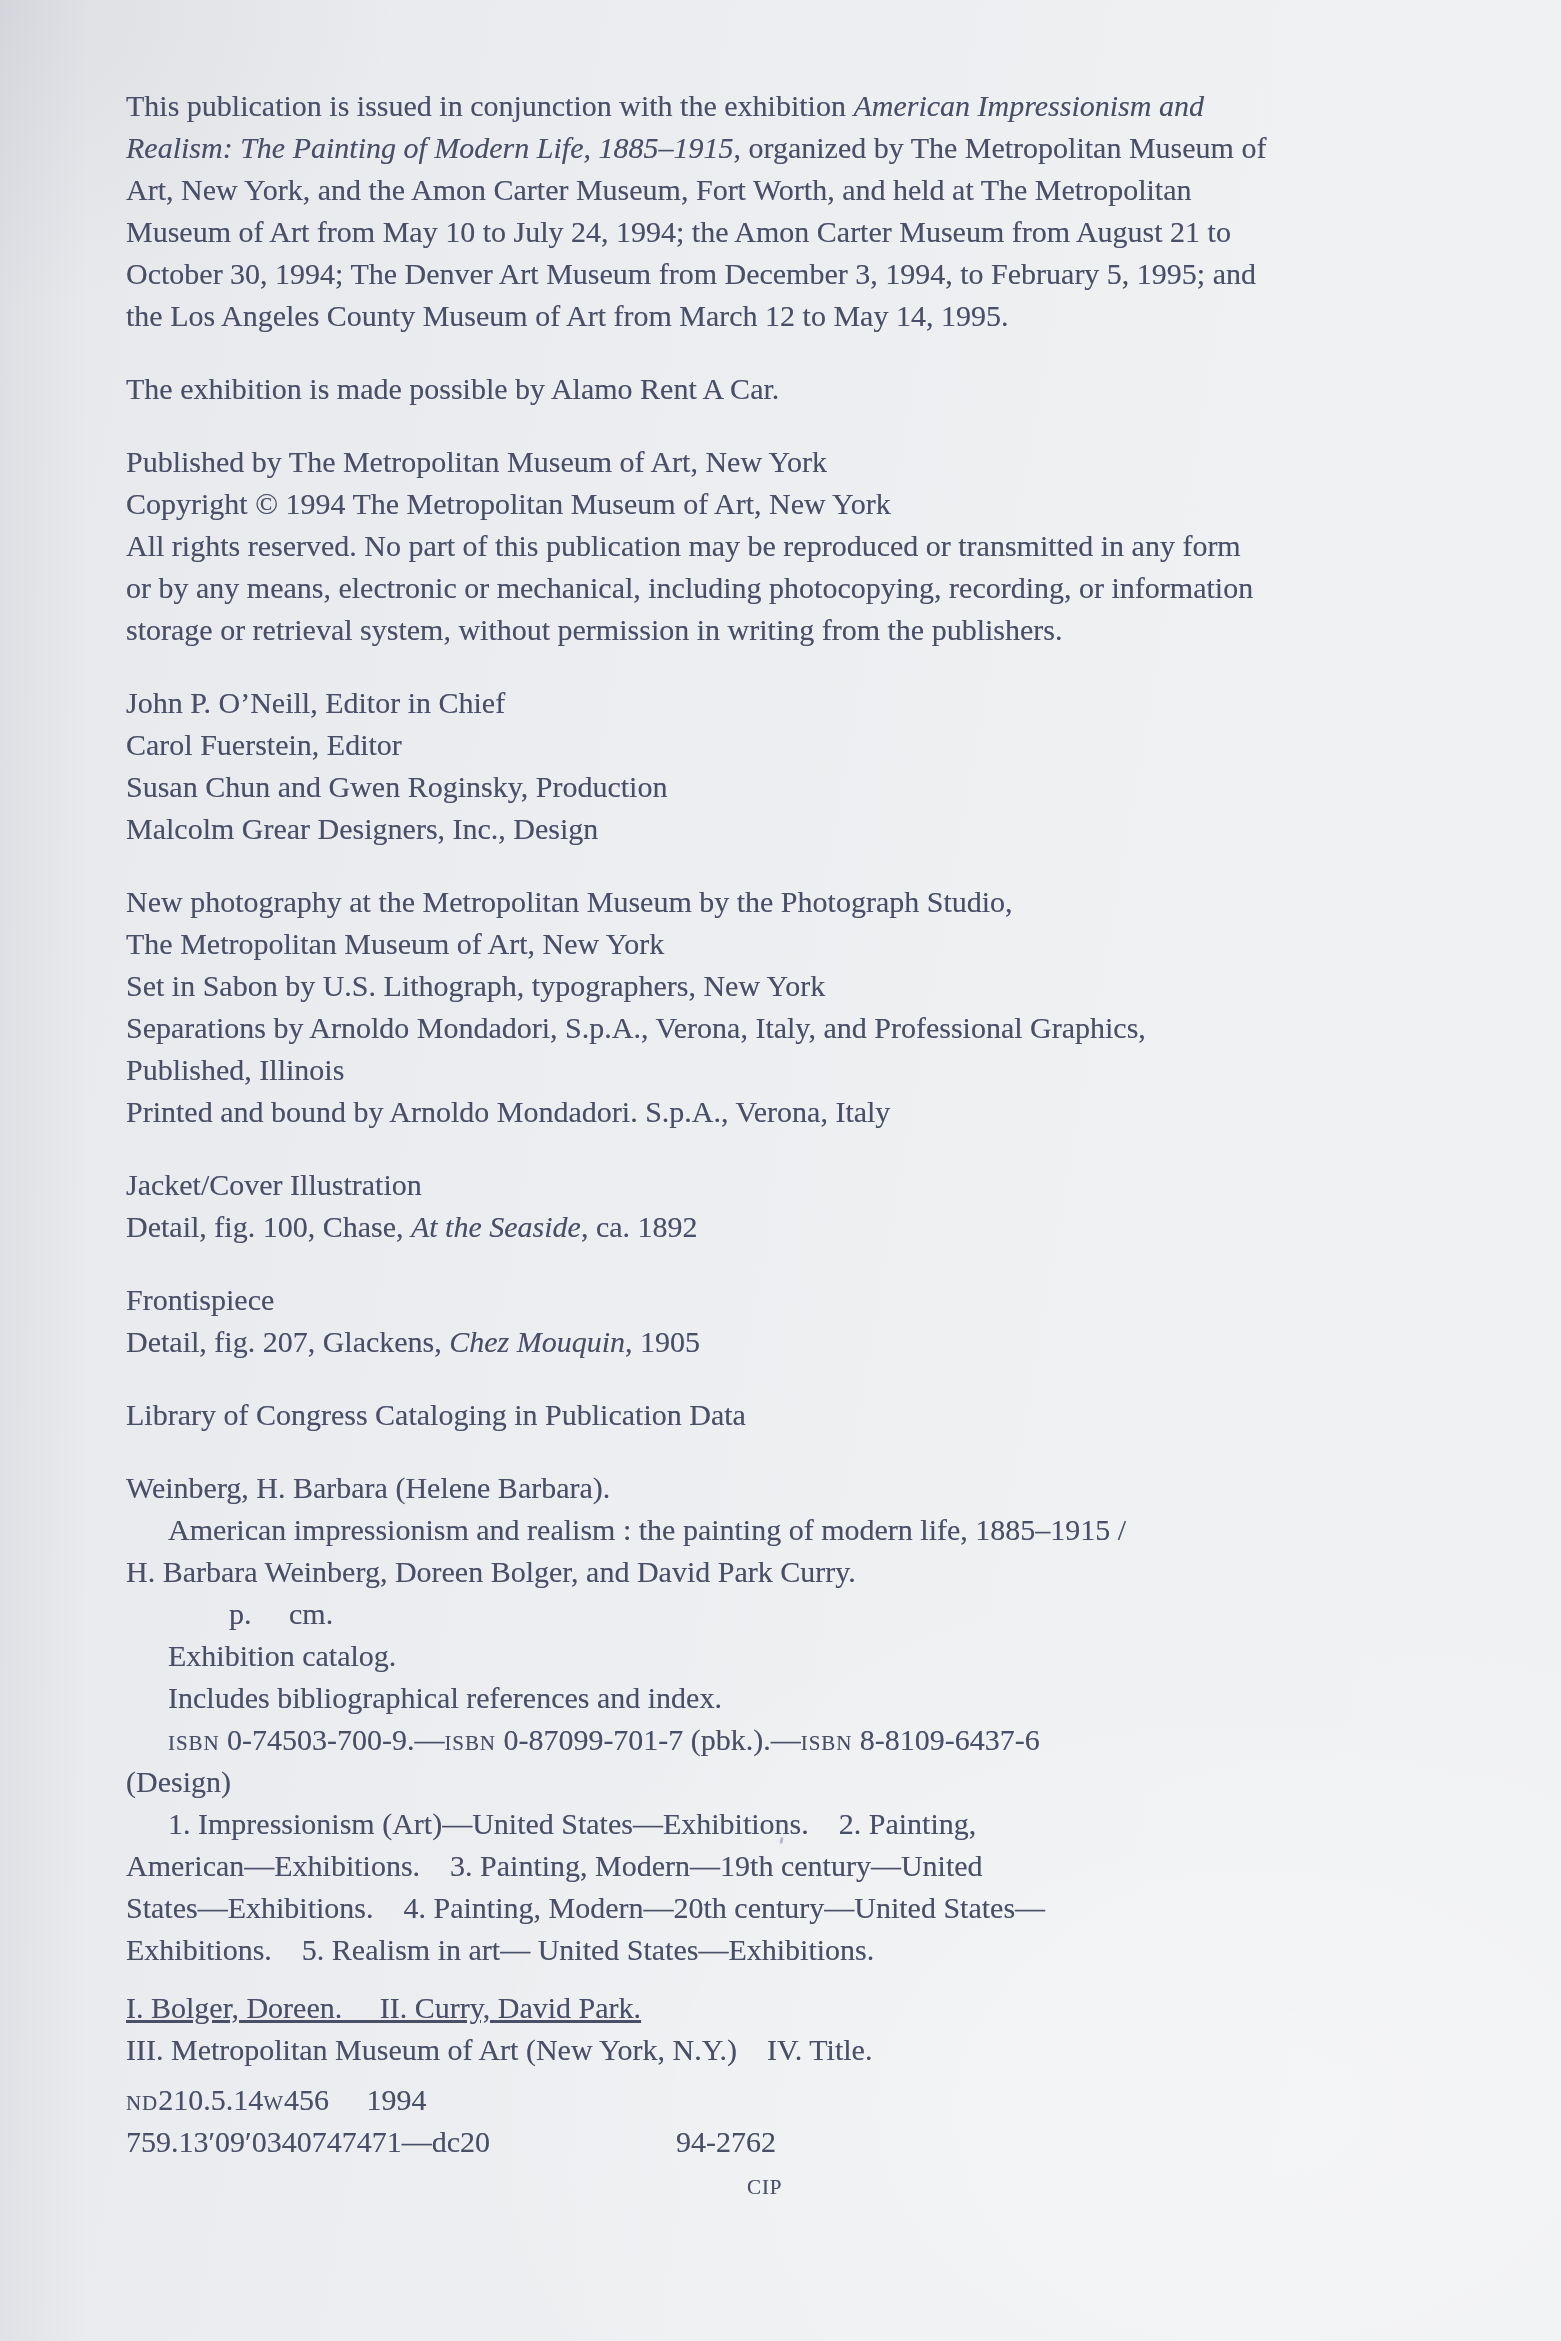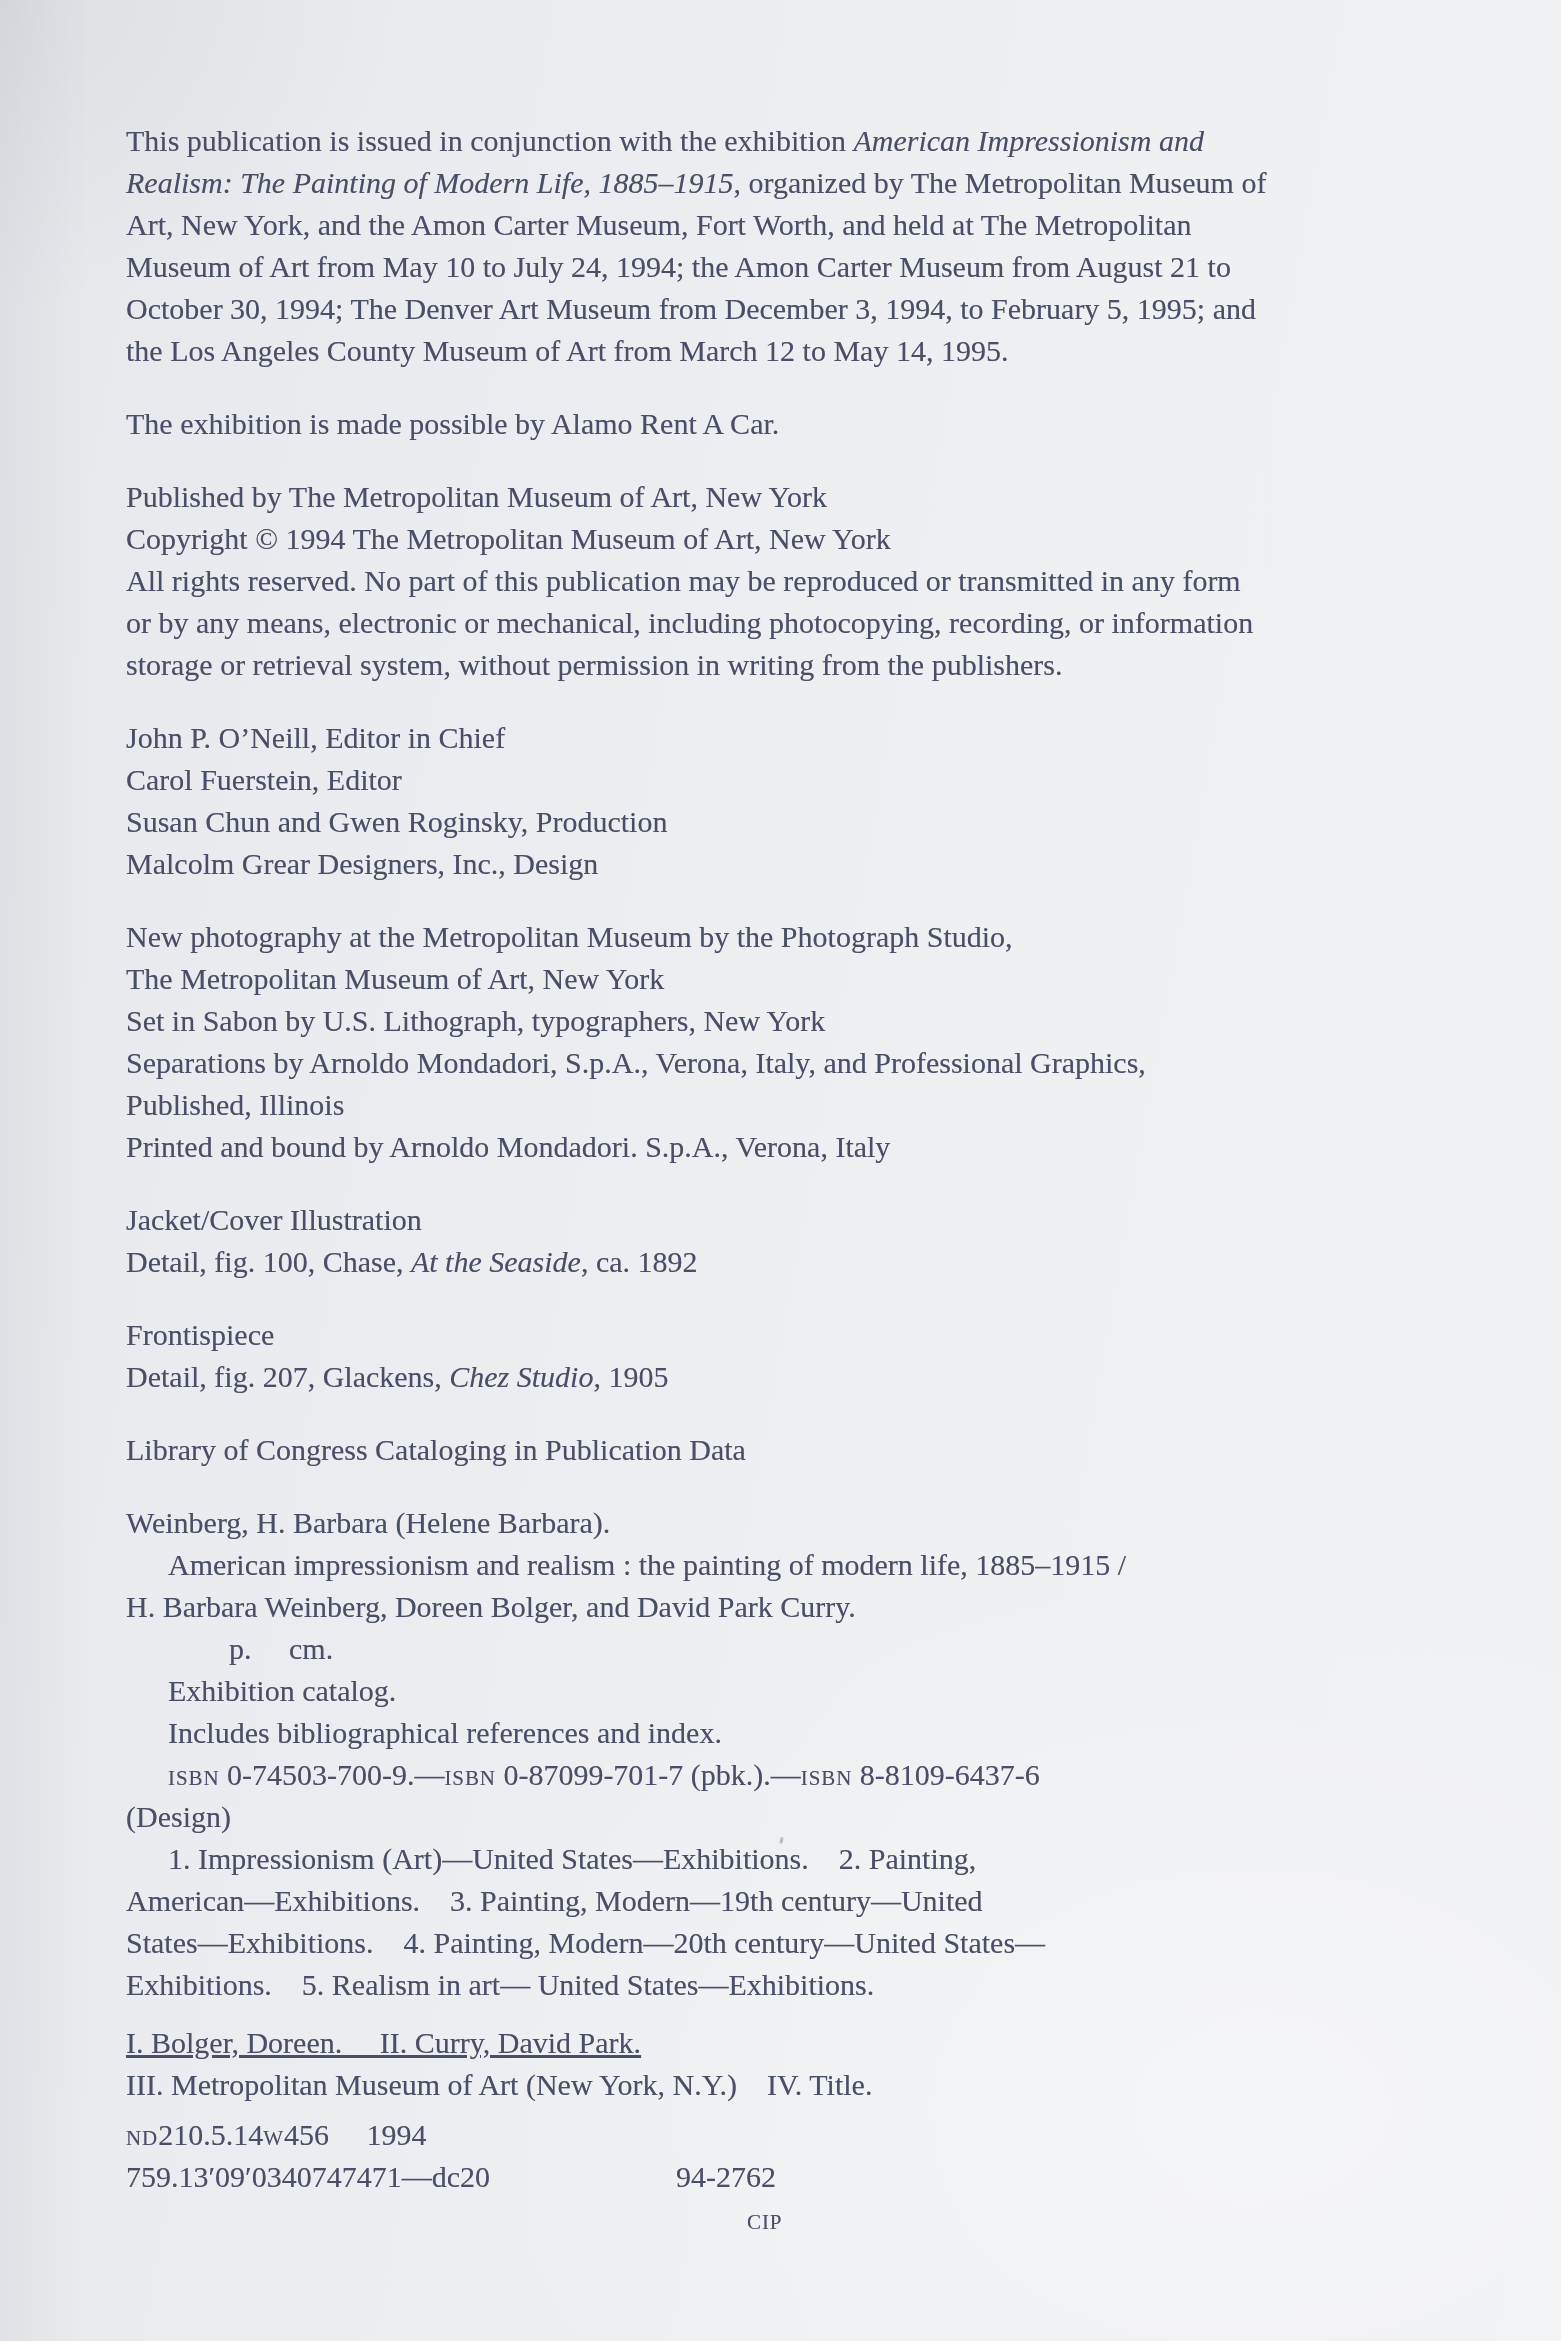--- a/index.html
+++ b/index.html
@@ -20,21 +20,21 @@
   .page-text {
     position: absolute;
     left: 126px; top: 0;
     width: 1374px;
     font-size: 30px;
     line-height: 42px;
     color: #4a4f68;
     text-shadow: 0 0 0.6px rgba(74,79,104,0.45);
   }
   .block { margin: 0; }
-  .block:first-child { margin-top: 120px; }
+  .block:first-child { margin-top: 85px; }
   .block + .block { margin-top: 31px; }
   .line { white-space: pre; }
   .it { font-style: italic; }
   .sc { font-variant-caps: all-small-caps; letter-spacing: 0.03em; }
   .ind1 { padding-left: 42px; }
   .ind2 { padding-left: 103px; }
   .ind3 { padding-left: 621px; }
   .speck {
     position: absolute; left: 780px; top: 1837px;
     width: 3.2px; height: 7px; border-radius: 60% 60% 50% 70%;
@@ -80,21 +80,21 @@
       <div class="line"><span>Separations by Arnoldo Mondadori, S.p.A., Verona, Italy, and Professional Graphics,</span></div>
       <div class="line"><span>Published, Illinois</span></div>
       <div class="line"><span>Printed and bound by Arnoldo Mondadori. S.p.A., Verona, Italy</span></div>
     </div>
     <div class="block">
       <div class="line"><span>Jacket/Cover Illustration</span></div>
       <div class="line"><span>Detail, fig. 100, Chase, </span><span class="it">At the Seaside</span><span>, ca. 1892</span></div>
     </div>
     <div class="block">
       <div class="line"><span>Frontispiece</span></div>
-      <div class="line"><span>Detail, fig. 207, Glackens, </span><span class="it">Chez Studio</span><span>, 1905</span></div>
+      <div class="line"><span>Detail, fig. 207, Glackens, </span><span class="it">Chez Mouquin</span><span>, 1905</span></div>
     </div>
     <div class="block">
       <div class="line"><span>Library of Congress Cataloging in Publication Data</span></div>
     </div>
     <div class="block">
       <div class="line"><span>Weinberg, H. Barbara (Helene Barbara).</span></div>
       <div class="line ind1"><span>American impressionism and realism : the painting of modern life, 1885–1915 /</span></div>
       <div class="line"><span>H. Barbara Weinberg, Doreen Bolger, and David Park Curry.</span></div>
       <div class="line ind2"><span>p.     cm.</span></div>
       <div class="line ind1"><span>Exhibition catalog.</span></div>

